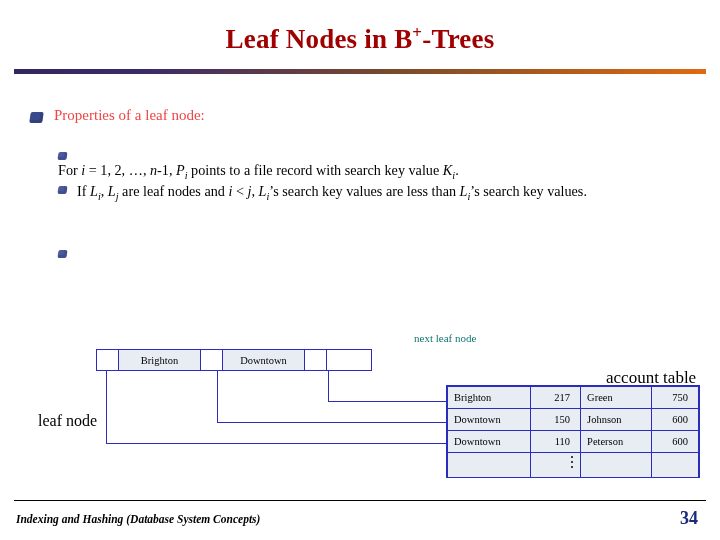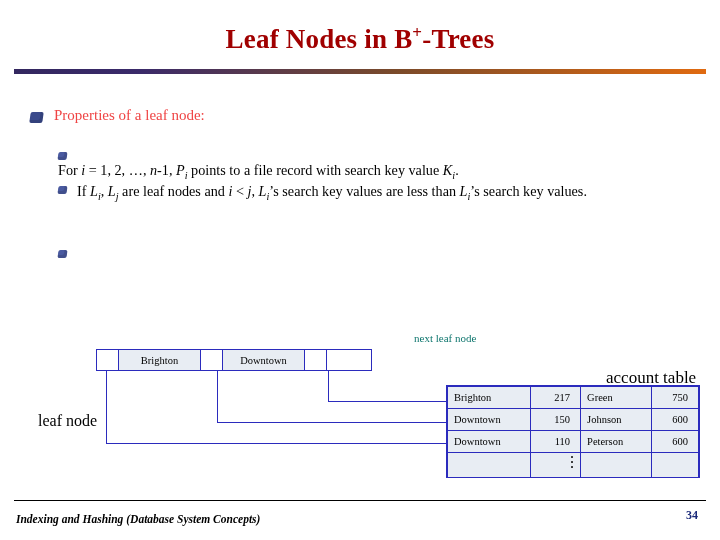--- a/index.html
+++ b/index.html
@@ -215,21 +215,21 @@
     top: 513px;
     font-size: 11.5px;
     font-style: italic;
     font-weight: bold;
     color: #000;
   }
   .page-num {
     position: absolute;
     right: 22px;
     top: 508px;
-    font-size: 12px;
+    font-size: 18px;
     font-weight: bold;
     color: #1b2a7a;
   }
 </style>
 </head>
 <body>
 
 <div class="slide">
 
   <div class="title">

